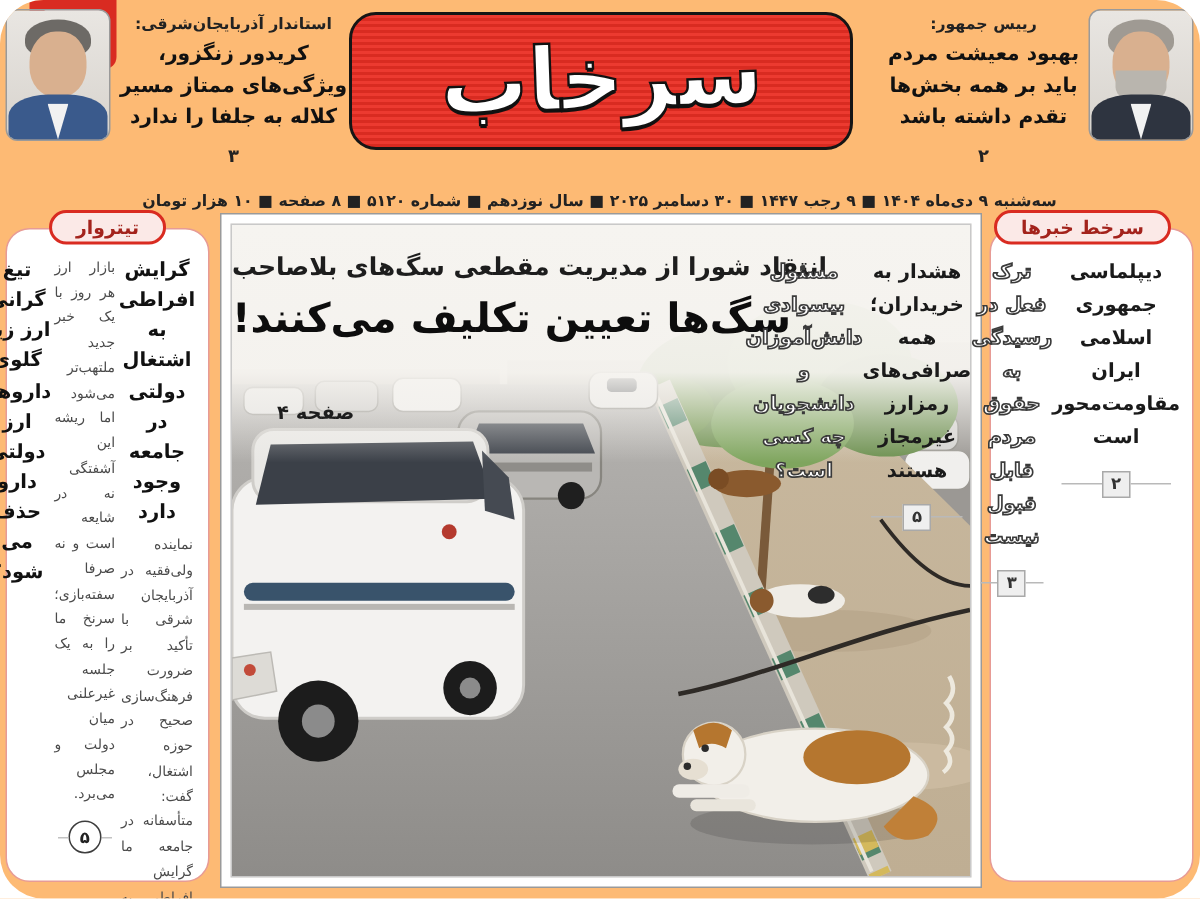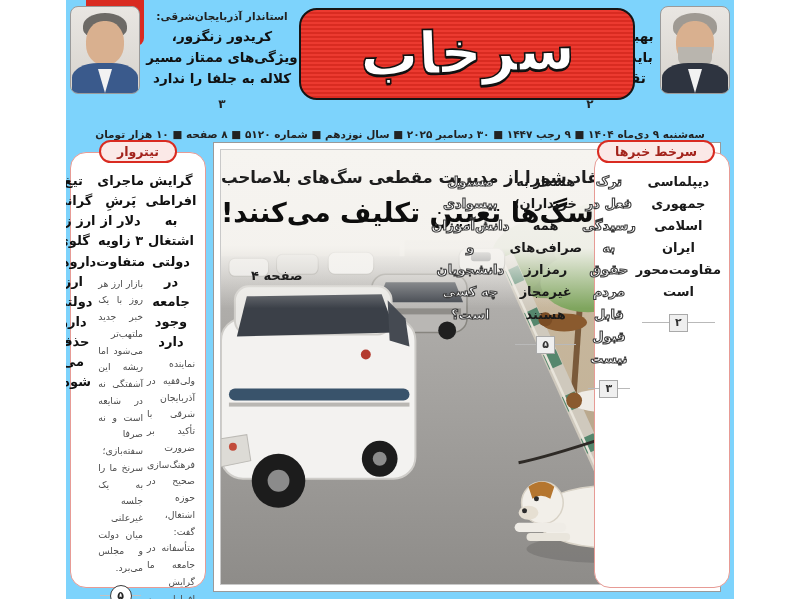--- a/index.html
+++ b/index.html
@@ -1,20 +1,20 @@
 <!DOCTYPE html>
 <html lang="fa" dir="rtl"><head>
 <meta charset="utf-8">
 <style>
   * { margin:0; padding:0; box-sizing:border-box; }
   html,body { background:#fff; }
   .page {
-    position:relative; width:668px; height:599px; margin:0 auto;
-    background:#7dd3fc; overflow:hidden; direction:rtl;
-    font-family:"DejaVu Sans", sans-serif; color:#1c1c1c;
+    position:relative; width:800px; height:599px; margin:0 auto;
+    background:#fdba74; overflow:hidden; direction:rtl;
+    font-family:"DejaVu Sans", sans-serif; color:#1c1c1c;border-radius:29px;
   }
 
   
   .head-photo {
     position:absolute; top:6px; width:70px; height:88px; z-index:2;
     border:1px solid #9a9a9a; border-radius:8px; overflow:hidden;
     background:linear-gradient(180deg,#e9e6e2 0%,#d7d3cd 100%);
   }
   .head-photo .hair { position:absolute; top:6px; left:50%; transform:translateX(-50%); width:44px; height:26px; border-radius:50% 50% 40% 40%; background:#6d6a66; }
   .head-photo .face { position:absolute; top:14px; left:50%; transform:translateX(-50%); width:38px; height:44px; border-radius:46%; background:#d9b08f; }
@@ -194,21 +194,20 @@
       <div class="tv-item">
         <div class="tv-headline">گرایش افراطی به اشتغال دولتی در جامعه وجود دارد</div>
         <div class="tv-body">نماینده ولی‌فقیه در آذربایجان شرقی با تأکید بر ضرورت فرهنگ‌سازی صحیح در حوزه اشتغال، گفت: متأسفانه در جامعه ما گرایش افراطی به اشتغال دولتی وجود دارد.</div>
         <div class="tv-divider">
           <span class="line"></span>
           <span class="tv-pagecircle">۳</span>
           <span class="line"></span>
         </div>
       </div>
       <div class="tv-item">
-        <div class="tv-headline">ماجرای پَرشِ دلار از ۳ زاویه متفاوت</div>
         <div class="tv-body">بازار ارز هر روز با یک خبر جدید ملتهب‌تر می‌شود اما ریشه این آشفتگی نه در شایعه است و نه صرفا سفته‌بازی؛ سرنخ ما را به یک جلسه غیرعلنی میان دولت و مجلس می‌برد.</div>
         <div class="tv-divider">
           <span class="line"></span>
           <span class="tv-pagecircle">۵</span>
           <span class="line"></span>
         </div>
       </div>
       <div class="tv-item">
         <div class="tv-headline">تیغ گرانی ارز زیر گلوی داروها؛ ارز دولتی دارو حذف می شود؟</div>
 

